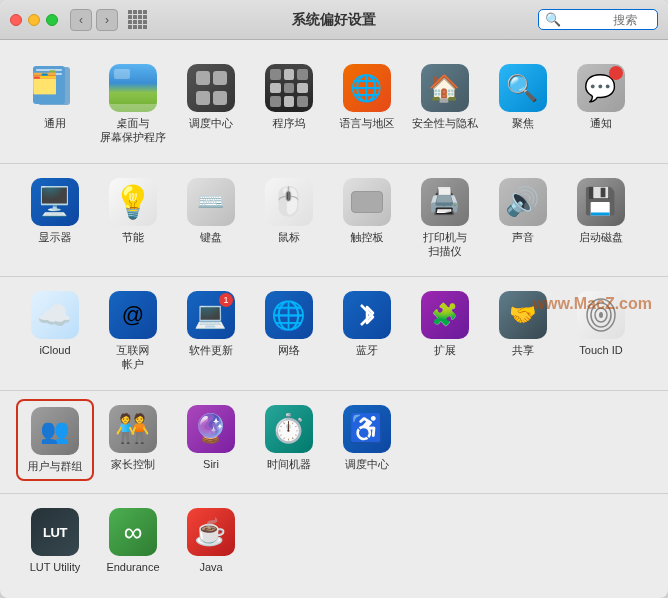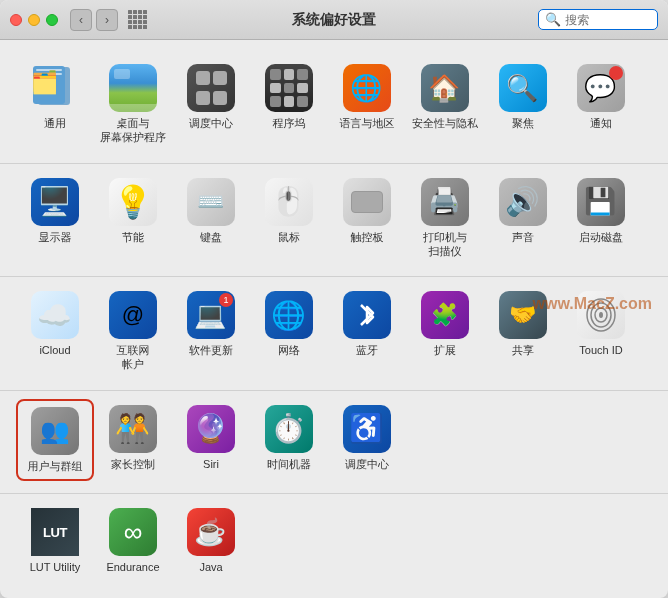--- a/index.html
+++ b/index.html
@@ -102,20 +102,21 @@
       width: 120px;
       gap: 4px;
     }
     .search-box input {
       border: none;
       outline: none;
       font-size: 12px;
       color: #333;
       background: transparent;
       width: 100%;
+      margin-left: 48px;
     }
     
     .content {
       flex: 1;
       padding: 10px 0;
       overflow-y: auto;
       overflow-x: hidden;
     }
     
     .section {
@@ -598,21 +599,21 @@
       display: flex;
       align-items: center;
       justify-content: center;
       font-size: 28px;
       color: white;
     }
 
     
     .lut-icon {
       background: linear-gradient(135deg, #263238, #37474f);
-      border-radius: 0;
+      border-radius: 10px;
       width: 48px;
       height: 48px;
       display: flex;
       align-items: center;
       justify-content: center;
       font-size: 13px;
       font-weight: bold;
       color: white;
       letter-spacing: -0.5px;
     }

